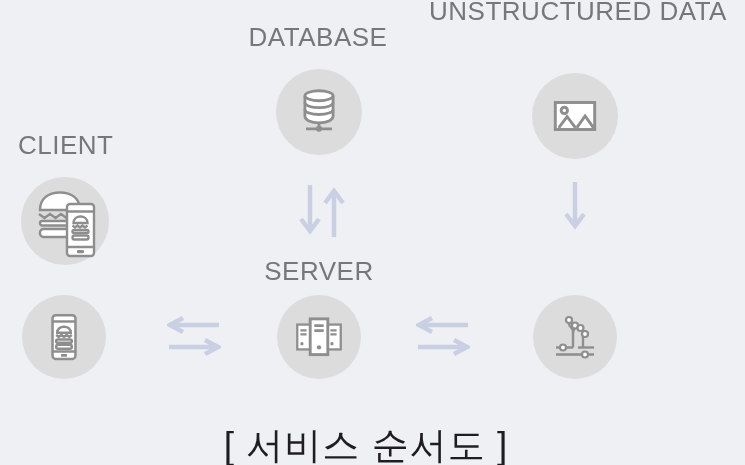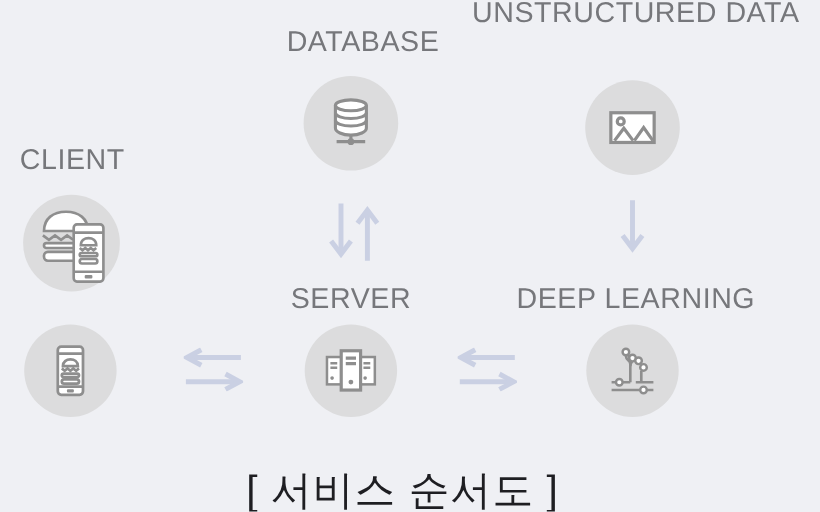--- a/index.html
+++ b/index.html
@@ -47,31 +47,30 @@
     white-space:nowrap;
     transform:translateX(-50%);
   }
   .client-composite{position:absolute;overflow:visible;}
 </style>
 </head>
 <body>
 
 <div class="canvas">
 
-  <div class="node-label centered" style="left:318px;top:22px;margin-left:12px;">DATABASE</div>
+  <div class="node-label centered" style="left:318px;top:22px;">DATABASE</div>
 
   <div class="node-label centered two-line" style="left:578px;top:-4px;">
     <div>UNSTRUCTURED DATA</div>
   </div>
 
   <div class="node-label" style="left:18px;top:130px;">CLIENT</div>
 
   <div class="node-label centered" style="left:319px;top:256px;">SERVER</div>
 
-  <div class="node-label centered" style="left:578px;top:256px;">DEEP LEARNING</div>
 
   <div class="circle" style="left:276px;top:69px;width:86px;height:86px;">
     <svg width="52" height="52" viewBox="0 0 48 48">
       <g fill="none" stroke="currentColor" stroke-width="2.6">
         <path d="M11 9 V28 C11 31.3 16.8 34 24 34 C31.2 34 37 31.3 37 28 V9" fill="#fff"></path>
         <ellipse cx="24" cy="9" rx="13" ry="4.6" fill="#fff"></ellipse>
         <path d="M11 15.3 C11 18 16.8 20 24 20 C31.2 20 37 18 37 15.3"></path>
         <path d="M11 21.6 C11 24.3 16.8 26.3 24 26.3 C31.2 26.3 37 24.3 37 21.6"></path>
         <path d="M24 34 V39.5 M12 39.5 H36"></path>
       </g>

